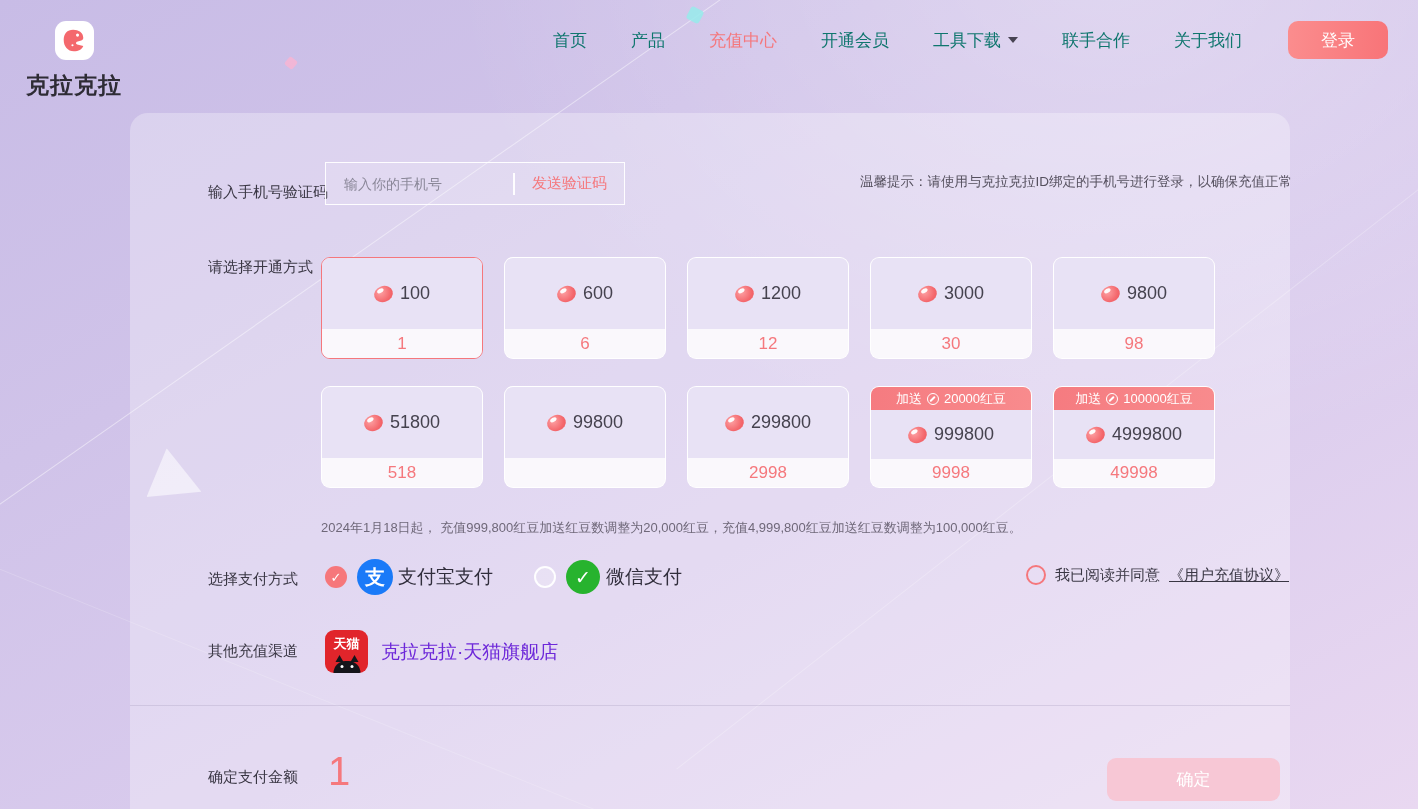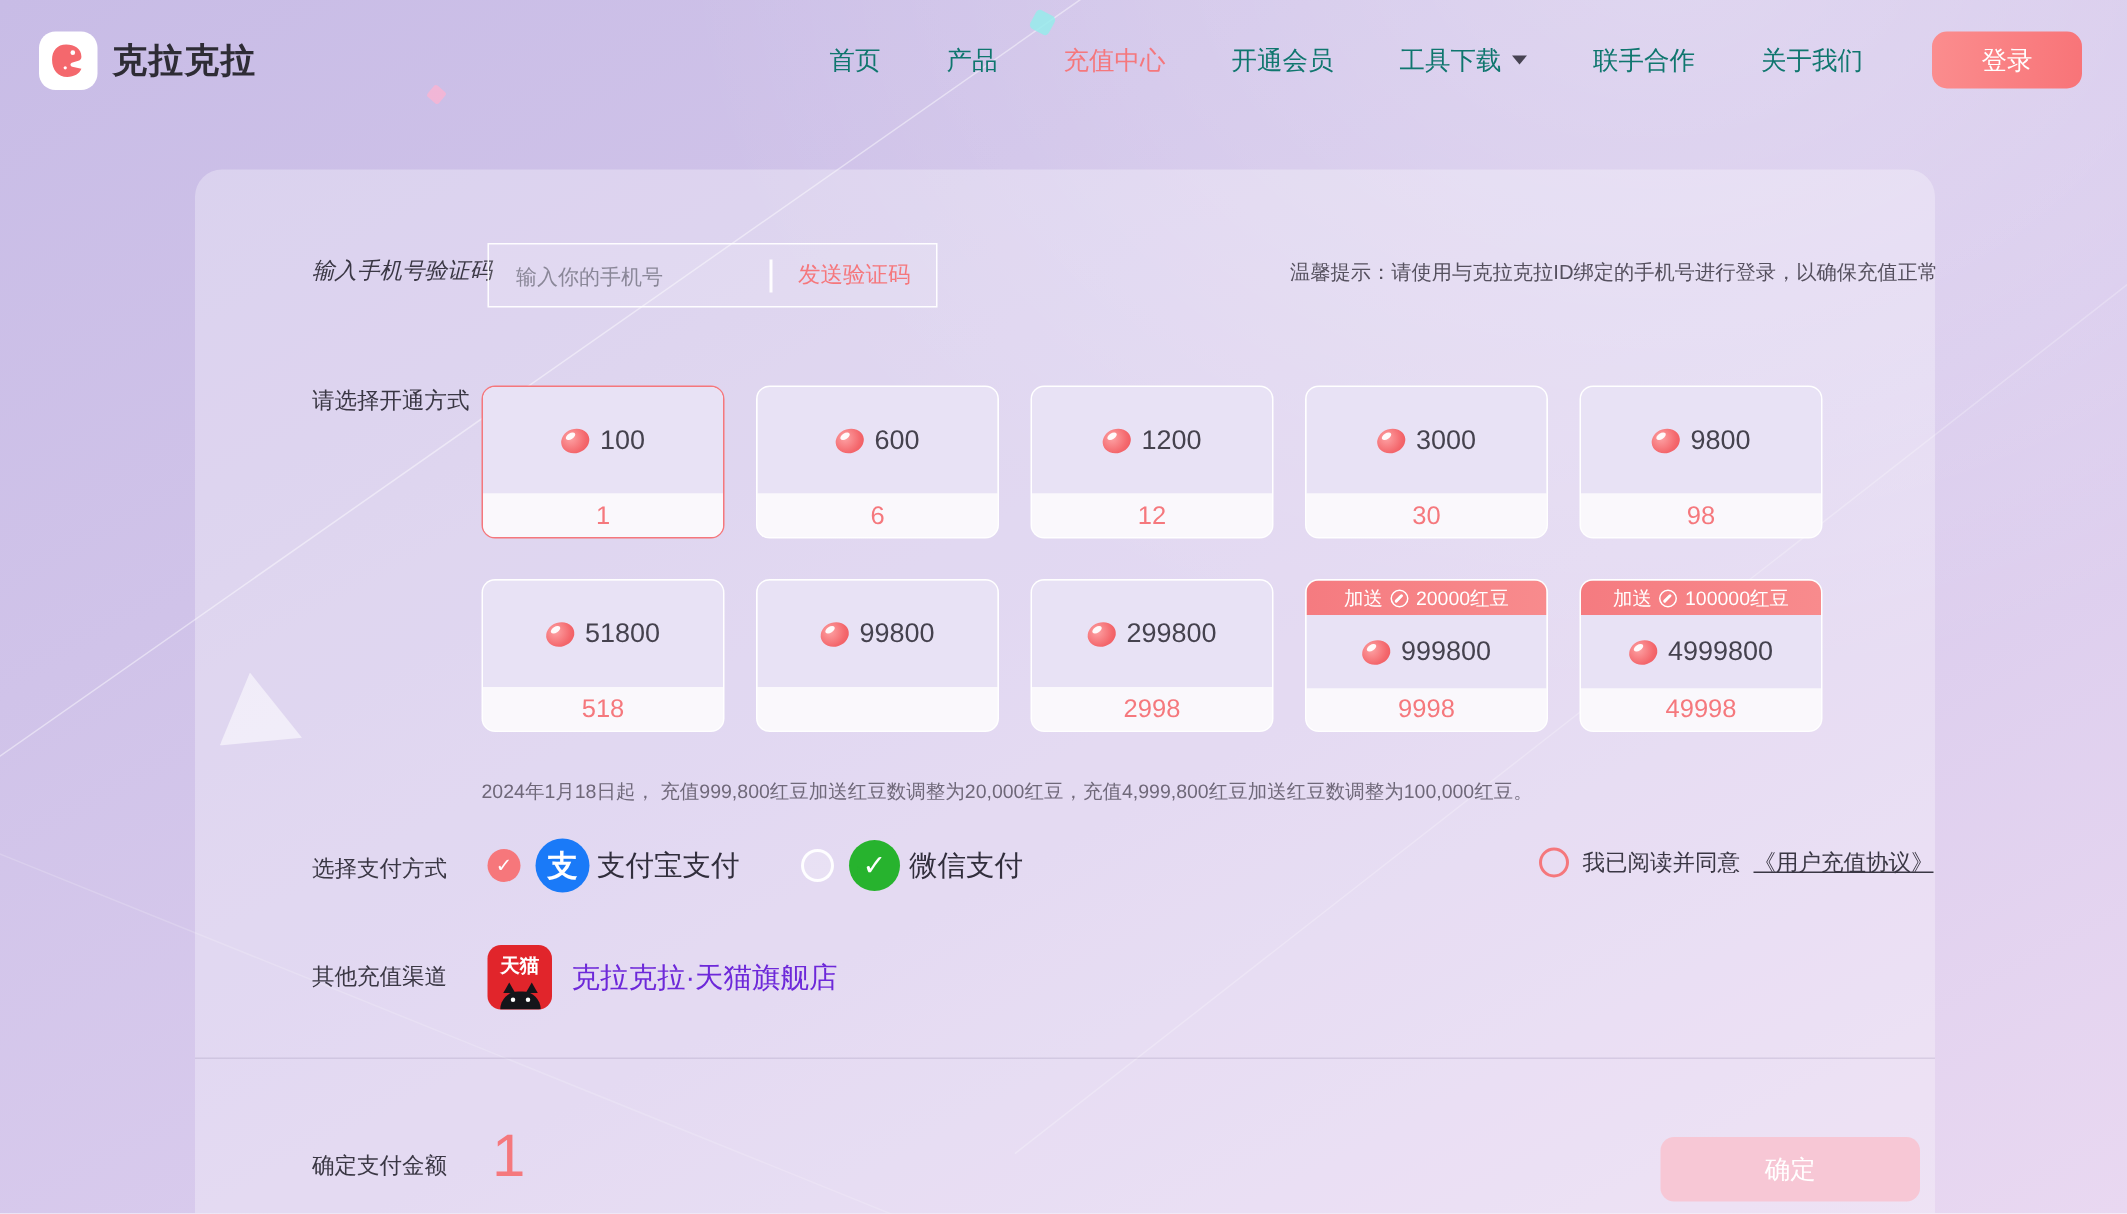--- a/index.html
+++ b/index.html
@@ -20,21 +20,21 @@
   .deco-tri { position:absolute; left:152px; top:452px; width:52px; height:52px;
     background:rgba(255,255,255,.55); clip-path:polygon(15% 0,100% 65%,0 100%);
     transform:rotate(14deg); z-index:0; }
   .deco-cyan { position:absolute; left:688px; top:8px; width:14px; height:14px;
     background:rgba(150,235,235,.85); transform:rotate(28deg); border-radius:3px; z-index:0; }
   .deco-pink { position:absolute; left:286px; top:58px; width:10px; height:10px;
     background:rgba(250,180,210,.8); transform:rotate(40deg); border-radius:2px; z-index:0; }
 
   
   .navbar { position:absolute; top:0; left:0; width:100%; height:80px; z-index:3; }
-  .logo-wrap { position:absolute; left:26px; top:21px; display:flex; align-items:center; gap:10px; }
+  .logo-wrap { position:absolute; left:26px; top:21px; display:flex; align-items:center; gap:10px;flex-direction:column; }
   .logo-box { width:39px; height:39px; background:#fff; border-radius:11px;
     display:flex; align-items:center; justify-content:center; }
   .brand-name { font-size:23px; font-weight:700; color:#2e2c35; letter-spacing:1px; }
   .nav-menu { position:absolute; left:553px; top:0; height:80px; display:flex; align-items:center; gap:44px; }
   .nav-item { font-size:17px; color:#0f766e; cursor:pointer; display:flex; align-items:center; gap:7px; white-space:nowrap; }
   .nav-item.active { color:#f5777c; }
   .caret { width:0; height:0; border-left:5px solid transparent; border-right:5px solid transparent;
     border-top:6px solid #474352; display:inline-block; }
   .login-btn { position:absolute; right:30px; top:21px; width:100px; height:38px;
     background:linear-gradient(95deg,#fb8d8e,#f87478); color:#fff; font-size:17px;
@@ -156,21 +156,21 @@
       <span class="caret"></span>
     </span>
     <span class="nav-item">联手合作</span>
     <span class="nav-item">关于我们</span>
   </nav>
   <button class="login-btn">登录</button>
 </header>
 
 <main class="panel">
 
-  <span class="field-label" style="left:78px; top:58px;font-style:italic;">输入手机号验证码</span>
+  <span class="field-label" style="left:78px; top:70px;">输入手机号验证码</span>
   <div class="phone-box">
     <input class="phone-input" type="text" placeholder="输入你的手机号" style="">
     <span class="phone-divider"></span>
     <span class="send-code">发送验证码</span>
   </div>
   <span class="tip">温馨提示：请使用与克拉克拉ID绑定的手机号进行登录，以确保充值正常</span>
 
   <span class="field-label" style="left:78px; top:145px;">请选择开通方式</span>
   <div class="cards">
     <div class="cards-row">

